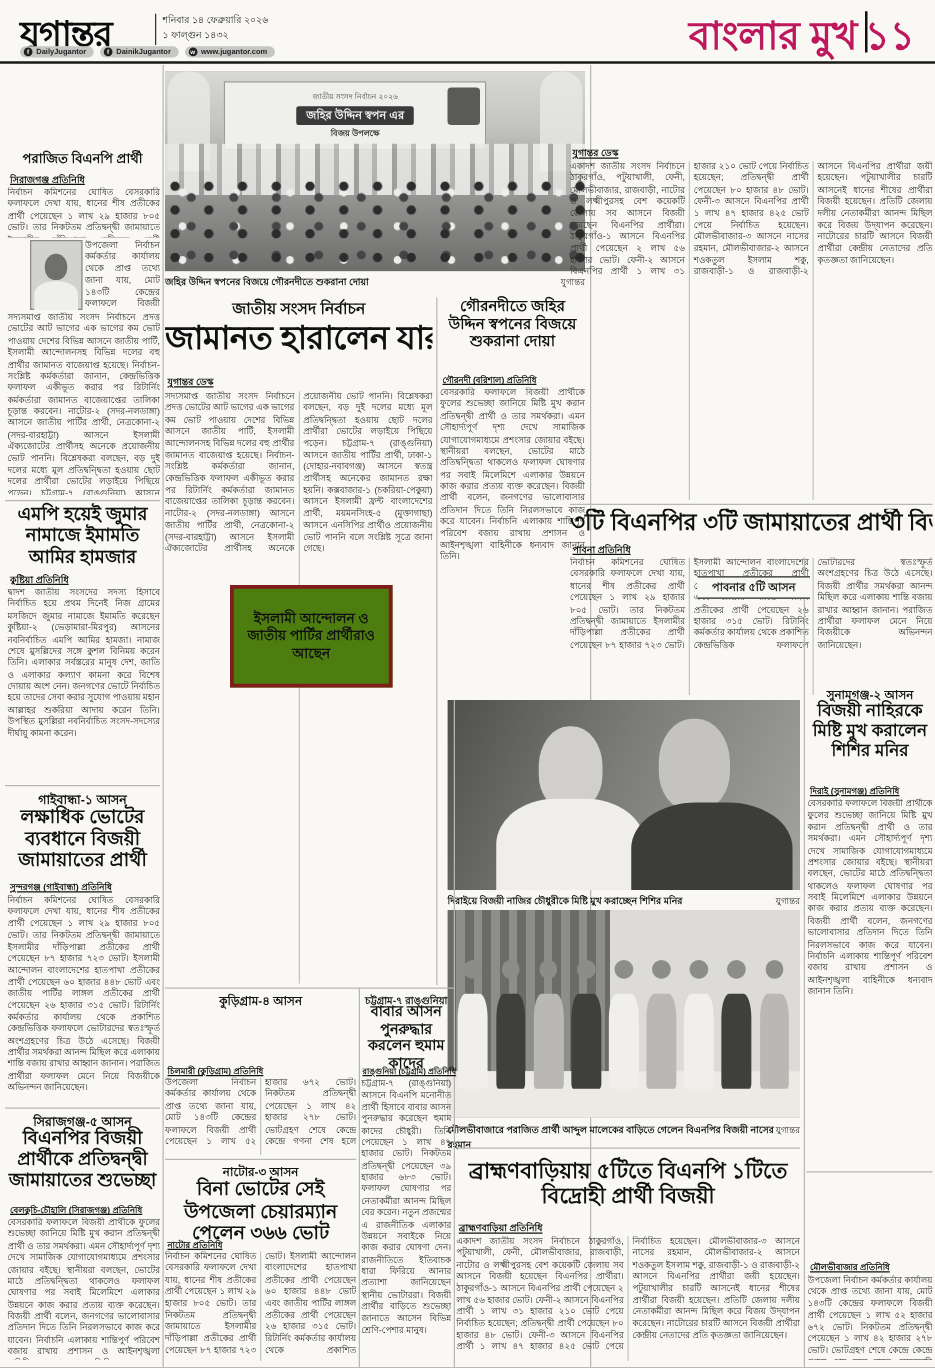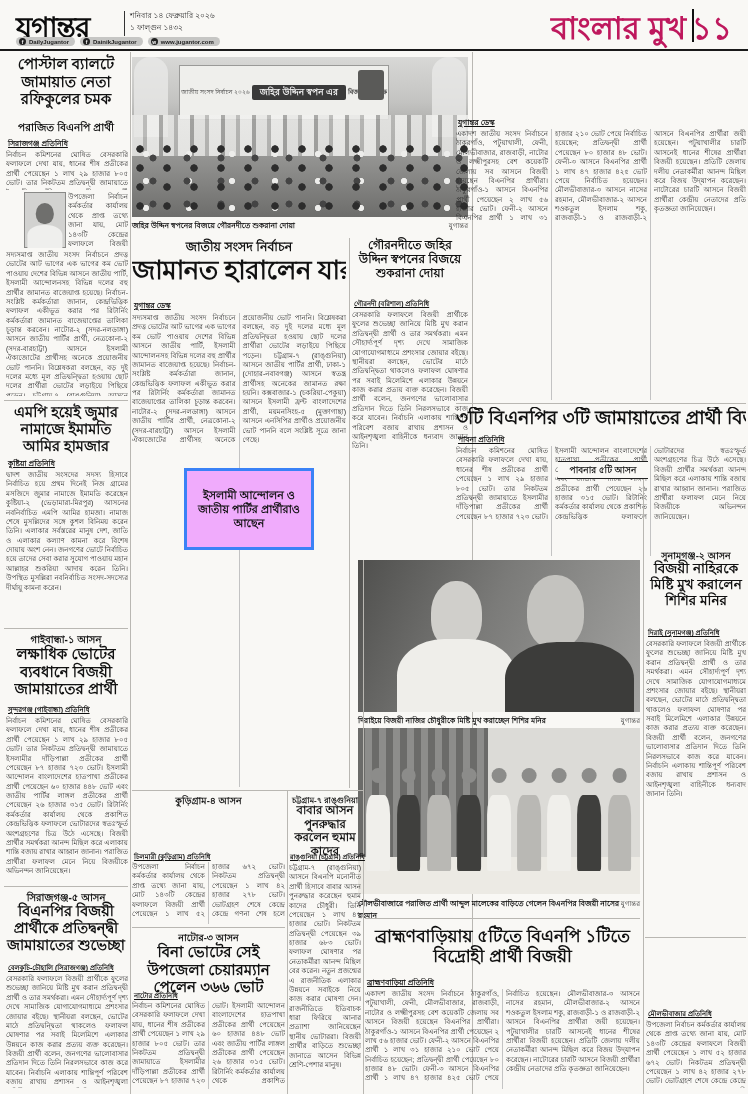--- a/index.html
+++ b/index.html
@@ -22,21 +22,21 @@
   .dates{font-size:7.5px;line-height:1.55;color:#222;}
   .badge{display:flex;align-items:center;gap:3px;background:#c6c6c4;border-radius:8px;
          padding:1px 6px 1px 3px;font-size:6px;color:#222;font-weight:bold;}
   .badge .dot{width:7px;height:7px;border-radius:50%;background:#222;color:#fff;font-size:5px;
               display:flex;align-items:center;justify-content:center;font-weight:bold;}
   .section-title{font-size:31px;font-weight:800;color:#be185d;}
   
   .crowdbase{position:absolute;inset:0;background:linear-gradient(180deg,#d8d8d6 0%,#c3c3c1 28%,#9c9c9a 55%,#6d6d6b 100%);}
   .arch{position:absolute;top:0;width:34px;height:80px;background:#e9e9e7;border-radius:16px 16px 0 0;opacity:.8;}
   .banner{position:absolute;left:14%;top:5%;width:62%;height:33%;background:#efefec;border:1px solid #9a9a98;
-          display:flex;flex-direction:row;align-items:center;justify-content:center;gap:2px;}
+          display:flex;flex-direction:column;align-items:center;justify-content:center;gap:2px;}
   .banner .b1{font-size:6px;color:#444;}
   .banner .b2{font-size:9px;font-weight:bold;background:#3a3a3a;color:#f2f2f2;padding:0 8px;border-radius:2px;}
   .banner .b3{font-size:6.5px;color:#333;font-weight:bold;}
   .banner .bport{position:absolute;right:4px;top:4px;width:26px;height:30px;background:#5a5a58;border-radius:3px;}
   .robes{position:absolute;left:0;right:0;top:36%;height:26%;
          background:repeating-linear-gradient(90deg,#e8e8e6 0 11px,#b5b5b3 11px 15px,#f1f1ef 15px 27px,#9e9e9c 27px 31px);opacity:.85;}
   .crowdheads{position:absolute;left:0;right:0;bottom:0;height:46%;
     background-image:radial-gradient(circle at 8px 6px,#2c2c2c 3.4px,transparent 4px),
                      radial-gradient(circle at 21px 15px,#444 3.2px,transparent 3.8px),
                      radial-gradient(circle at 14px 11px,#ededeb 2.8px,transparent 3.4px);
@@ -55,21 +55,21 @@
   .p2base{position:absolute;inset:0;background:#dcdbd7;}
   .curtain{position:absolute;left:0;top:0;bottom:22%;width:46%;
            background:repeating-linear-gradient(90deg,#6b6b69 0 7px,#8d8d8b 7px 14px);}
   .floor{position:absolute;left:0;right:0;bottom:0;height:22%;background:#eceae4;}
   .figrow{position:absolute;left:3%;right:3%;bottom:14%;height:62%;display:flex;justify-content:space-between;align-items:flex-end;}
   .fig{position:relative;width:9%;height:100%;}
   .fig .head{position:absolute;left:50%;top:0;transform:translateX(-50%);width:62%;aspect-ratio:1;border-radius:50%;background:#8c8c8a;}
   .fig .torso{position:absolute;left:50%;top:26%;transform:translateX(-50%);width:100%;height:74%;border-radius:26% 26% 6% 6%;background:#f0efeb;}
   .fig:nth-child(2n) .torso{background:#3f3f3d;}
   .fig:nth-child(3n) .torso{background:#b9b8b4;}
-  .pullquote{position:absolute;background:#f0abfc;border:3px solid #3b82f6;display:flex;align-items:center;justify-content:center;
+  .pullquote{position:absolute;background:#4d7c0f;border:3px solid #7f1d1d;display:flex;align-items:center;justify-content:center;
              font-weight:bold;font-size:11px;text-align:center;line-height:1.3;padding:2px 6px;color:#111;}
   .boxkick{position:absolute;border-top:1.5px solid #222;border-bottom:1.5px solid #222;background:#f9f8f5;
            font-size:9px;font-weight:bold;text-align:center;line-height:16px;z-index:4;}
 </style>
 </head>
 <body>
 
 <div id="page">
 
   <div class="abs logo" style="left:16px;top:6px;">যুগান্তর</div>
@@ -90,21 +90,20 @@
     <div class="badge">
         <span class="dot">w</span>
         <span>www.jugantor.com</span>
       </div>
   </div>
   <div class="abs section-title" style="right:62px;top:4px;">বাংলার মুখ</div>
   <div class="abs" style="right:54px;top:9px;width:2px;height:33px;background:#111;"></div>
   <div class="abs section-title" style="right:16px;top:4px;">১১</div>
   <div class="abs" style="left:0;top:49px;width:748px;height:2px;background:#1a1a1a;"></div>
 
-  <div class="abs hl" style="left:4px;top:55px;width:124px;font-size:15px;">পোস্টাল ব্যালটে জামায়াত নেতা রফিকুলের চমক</div>
   <div class="abs hl" style="left:4px;top:121px;width:124px;font-size:10.5px;">পরাজিত বিএনপি প্রার্থী</div>
   <div class="abs byline" style="left:8px;top:138px;">সিরাজগঞ্জ প্রতিনিধি</div>
   <div class="abs body" style="left:6px;top:150px;width:122px;height:40px;">নির্বাচন কমিশনের ঘোষিত বেসরকারি ফলাফলে দেখা যায়, ধানের শীষ প্রতীকের প্রার্থী পেয়েছেন ১ লাখ ২৯ হাজার ৮০৫ ভোট। তার নিকটতম প্রতিদ্বন্দ্বী জামায়াতে ইসলামীর দাঁড়িপাল্লা প্রতীকের প্রার্থী পেয়েছেন ৮৭ হাজার ৭২৩ ভোট। ইসলামী আন্দোলন বাংলাদেশের হাতপাখা প্রতীকের প্রার্থী পেয়েছেন ৬০ হাজার ৪৪৮ ভোট এবং জাতীয় পার্টির লাঙ্গল প্রতীকের প্রার্থী পেয়েছেন ২৬ হাজার ৩১৫ ভোট। রিটার্নিং কর্মকর্তার কার্যালয় থেকে প্রকাশিত কেন্দ্রভিত্তিক ফলাফলে ভোটারদের স্বতঃস্ফূর্ত অংশগ্রহণের চিত্র উঠে এসেছে। বিজয়ী প্রার্থীর সমর্থকরা আনন্দ মিছিল করে এলাকায় শান্তি বজায় রাখার আহ্বান জানান। পরাজিত প্রার্থীরা ফলাফল মেনে নিয়ে বিজয়ীকে অভিনন্দন জানিয়েছেন।</div>
   <div class="abs portrait" style="left:24px;top:192px;width:40px;height:54px;">
     <div class="phead"></div>
     <div class="pbody"></div>
   </div>
   <div class="abs body" style="left:68px;top:192px;width:60px;height:54px;">উপজেলা নির্বাচন কর্মকর্তার কার্যালয় থেকে প্রাপ্ত তথ্যে জানা যায়, মোট ১৪৩টি কেন্দ্রের ফলাফলে বিজয়ী প্রার্থী পেয়েছেন ১ লাখ ৫২ হাজার ৬৭২ ভোট। নিকটতম প্রতিদ্বন্দ্বী পেয়েছেন ১ লাখ ৪২ হাজার ২৭৮ ভোট। ভোটগ্রহণ শেষে কেন্দ্রে কেন্দ্রে গণনা শেষ হলে রাতে বেসরকারি ফলাফল ঘোষণা করা হয়। ফলাফল ঘোষণার পর বিজয়ী প্রার্থীর সমর্থকরা আনন্দ মিছিল বের করেন। পরাজিত প্রার্থীরা ফলাফল মেনে নিয়ে বিজয়ীকে অভিনন্দন জানিয়েছেন। স্থানীয় প্রশাসন জানায়, কোথাও কোনো অপ্রীতিকর ঘটনার খবর পাওয়া যায়নি।</div>
   <div class="abs body" style="left:6px;top:250px;width:122px;height:146px;">সদ্যসমাপ্ত জাতীয় সংসদ নির্বাচনে প্রদত্ত ভোটের আট ভাগের এক ভাগের কম ভোট পাওয়ায় দেশের বিভিন্ন আসনে জাতীয় পার্টি, ইসলামী আন্দোলনসহ বিভিন্ন দলের বহু প্রার্থীর জামানত বাজেয়াপ্ত হয়েছে। নির্বাচন-সংশ্লিষ্ট কর্মকর্তারা জানান, কেন্দ্রভিত্তিক ফলাফল একীভূত করার পর রিটার্নিং কর্মকর্তারা জামানত বাজেয়াপ্তের তালিকা চূড়ান্ত করবেন। নাটোর-২ (সদর-নলডাঙ্গা) আসনে জাতীয় পার্টির প্রার্থী, নেত্রকোনা-২ (সদর-বারহাট্টা) আসনে ইসলামী ঐক্যজোটের প্রার্থীসহ অনেকে প্রয়োজনীয় ভোট পাননি। বিশ্লেষকরা বলছেন, বড় দুই দলের মধ্যে মূল প্রতিদ্বন্দ্বিতা হওয়ায় ছোট দলের প্রার্থীরা ভোটের লড়াইয়ে পিছিয়ে পড়েন। চট্টগ্রাম-৭ (রাঙ্গুনিয়া) আসনে জাতীয় পার্টির প্রার্থী, ঢাকা-১ (দোহার-নবাবগঞ্জ) আসনে স্বতন্ত্র প্রার্থীসহ অনেকের জামানত রক্ষা হয়নি। কক্সবাজার-১ (চকরিয়া-পেকুয়া) আসনে ইসলামী ফ্রন্ট বাংলাদেশের প্রার্থী, ময়মনসিংহ-৫ (মুক্তাগাছা) আসনে এনসিপির প্রার্থীও প্রয়োজনীয় ভোট পাননি বলে সংশ্লিষ্ট সূত্রে জানা গেছে।</div>
   <div class="hline" style="left:4px;top:400px;width:124px;"></div>

